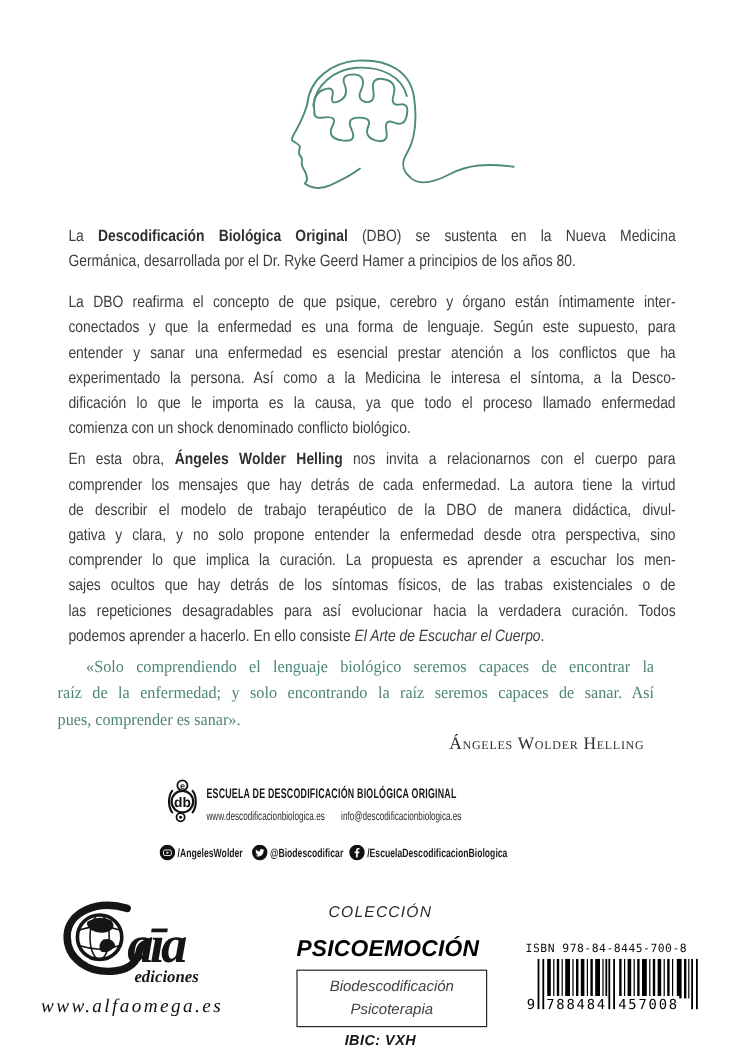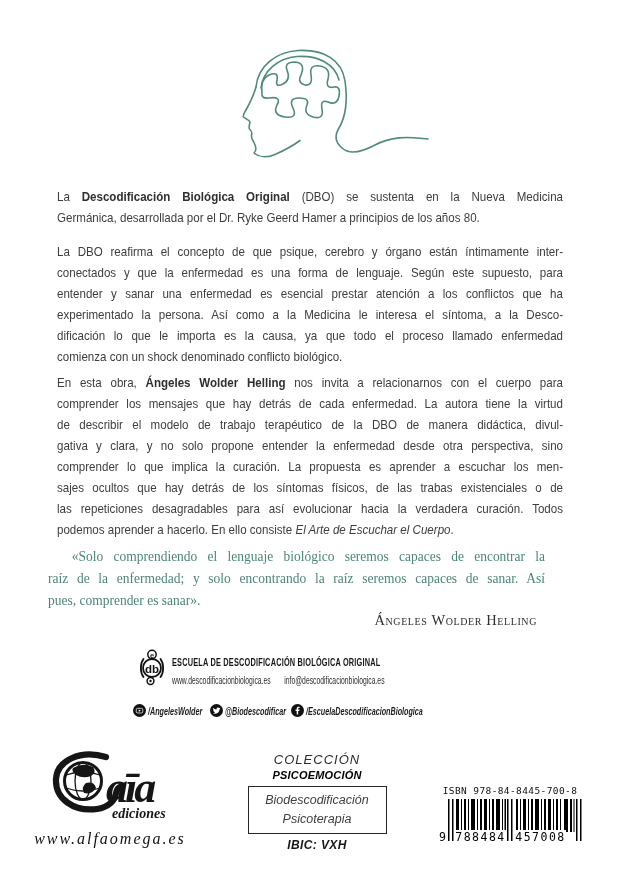--- a/index.html
+++ b/index.html
@@ -35,41 +35,41 @@
   }
   
   #edb-logo{position:absolute;left:137px;top:646px;width:30px;height:42px;}
   #edb-text{position:absolute;left:172px;top:652px;width:400px;}
   .squeeze{display:inline-block;transform-origin:0 0;white-space:nowrap;}
   #edb-name{font-weight:bold;font-size:11.5px;color:#151515;transform:scaleX(0.64);letter-spacing:0.3px;}
   #edb-contacts{margin-top:3px;font-size:10px;color:#2b2b2b;transform:scaleX(0.68);}
   #edb-contacts .gap{display:inline-block;width:20px;}
   
   #social{position:absolute;left:133px;top:701px;display:flex;gap:11px;align-items:center;}
-  .soc{display:flex;align-items:center;gap:2px;font-style:italic;}
+  .soc{display:flex;align-items:center;gap:2px;}
   .soc svg{width:13px;height:13px;flex:0 0 auto;}
   .slabel-box{display:inline-block;overflow:visible;}
   .slabel{display:inline-block;transform:scaleX(0.72);transform-origin:0 0;white-space:nowrap;
           font-size:10px;font-weight:bold;color:#1b1b1b;}
   
   #gaia{position:absolute;left:50px;top:750px;width:120px;height:76px;}
   #gaia-web{
     position:absolute;left:30px;top:830px;width:160px;text-align:center;
     font-family:"Liberation Serif",serif;font-style:italic;font-size:16px;
     letter-spacing:2px;color:#101010;
   }
   #collection{position:absolute;left:247px;top:752px;width:140px;text-align:center;color:#222;font-style:italic;}
   #col-label{font-size:13px;letter-spacing:1px;color:#2b2b2b;}
-  #col-name{font-size:11px;font-weight:bold;color:#000;margin-top:2px;letter-spacing:0.2px;}
-  #col-box{width:121px;margin:5px auto 0;border:1.5px solid #262626;padding:4px 8px;}
+  #col-name{font-size:19px;font-weight:bold;color:#000;margin-top:14px;letter-spacing:0.2px;}
+  #col-box{width:121px;margin:5px auto 0;border:1.5px solid #262626;padding:4px 18px;}
   #col-box .topic{font-size:12.5px;line-height:19px;color:#3e3e3e;}
   #col-ibic{margin-top:4px;font-size:12px;letter-spacing:0.4px;color:#161616;font-weight:bold;}
   
   #isbn{position:absolute;left:438px;top:785px;width:144px;}
-  #isbn-label{text-align:center;font-family:"DejaVu Sans Mono",monospace;font-size:9.5px;
+  #isbn-label{text-align:left;font-family:"DejaVu Sans Mono",monospace;font-size:9.5px;
               letter-spacing:0.4px;color:#111;}
   #barcode{position:relative;margin-top:3px;height:44px;background:#fff;}
   #barcode svg{position:absolute;left:0;top:0;}
   .ean{position:absolute;top:31px;font-family:"DejaVu Sans Mono",monospace;font-size:11.5px;
        letter-spacing:1.5px;color:#000;background:#fff;text-align:center;}
   #ean-l{left:0;width:9px;letter-spacing:0;}
   #ean-m{left:17px;width:51px;text-align:center;}
   #ean-r{left:77px;width:51px;}
   svg text{font-family:"Liberation Sans",sans-serif;}
   .serif-t{font-family:"Liberation Serif",serif !important;}

